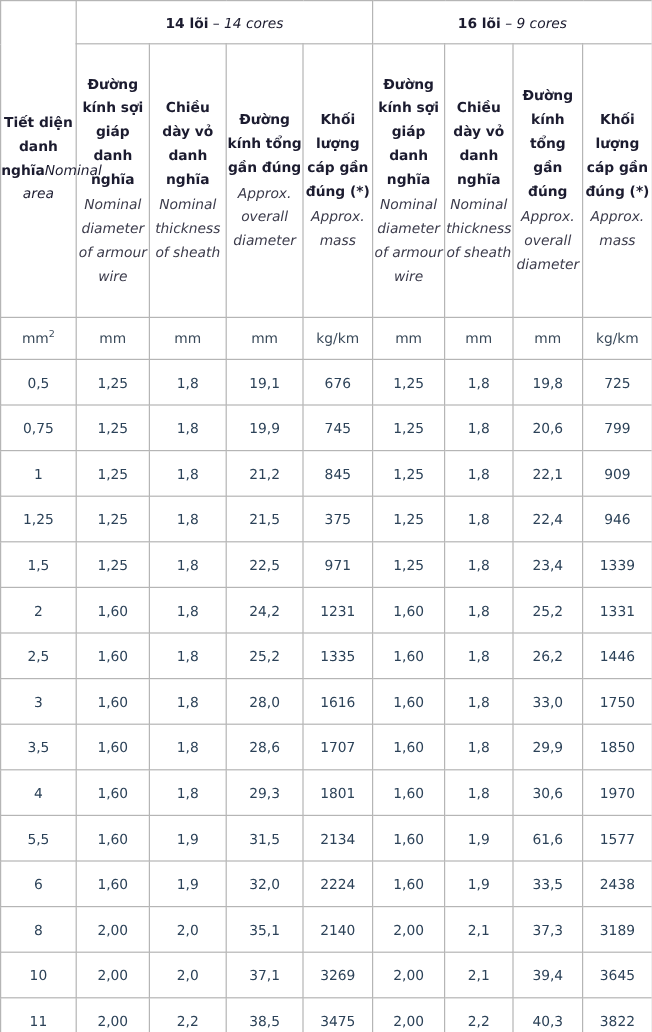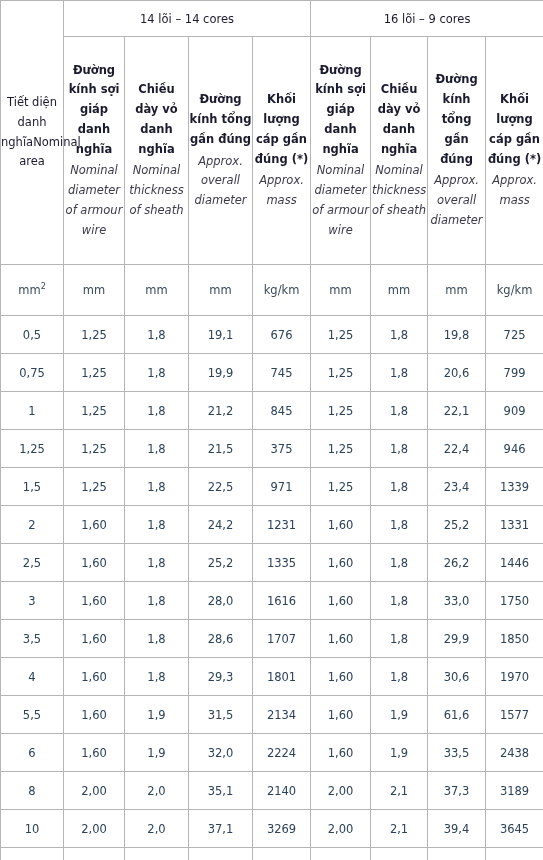--- a/index.html
+++ b/index.html
@@ -31,23 +31,24 @@
   }
 
   
   .group-head {
     height: 36px;
     font-size: 11.5px;
     color: #1b1b2f;
     font-weight: normal;
   }
   .group-head .vn {
-    font-weight: normal;
+    font-weight: bold;
   }
   .group-head .en {
+    font-style: italic;
   }
   .group-head .dash {
     font-style: normal;
   }
 
   
   .col-head {
     height: 228px;
     font-size: 11.5px;
     line-height: 1.72;
@@ -69,21 +70,21 @@
   
   td.stub-head {
     font-size: 11.5px;
     line-height: 1.72;
     color: #1b1b2f;
     padding: 4px 2px;
   }
 
   
   .unit-row td {
-    height: 51px;
+    height: 35px;
     font-size: 11.5px;
     color: #3a4a5a;
   }
   .unit-row sup {
     font-size: 8px;
     vertical-align: super;
     line-height: 0;
   }
 
   

